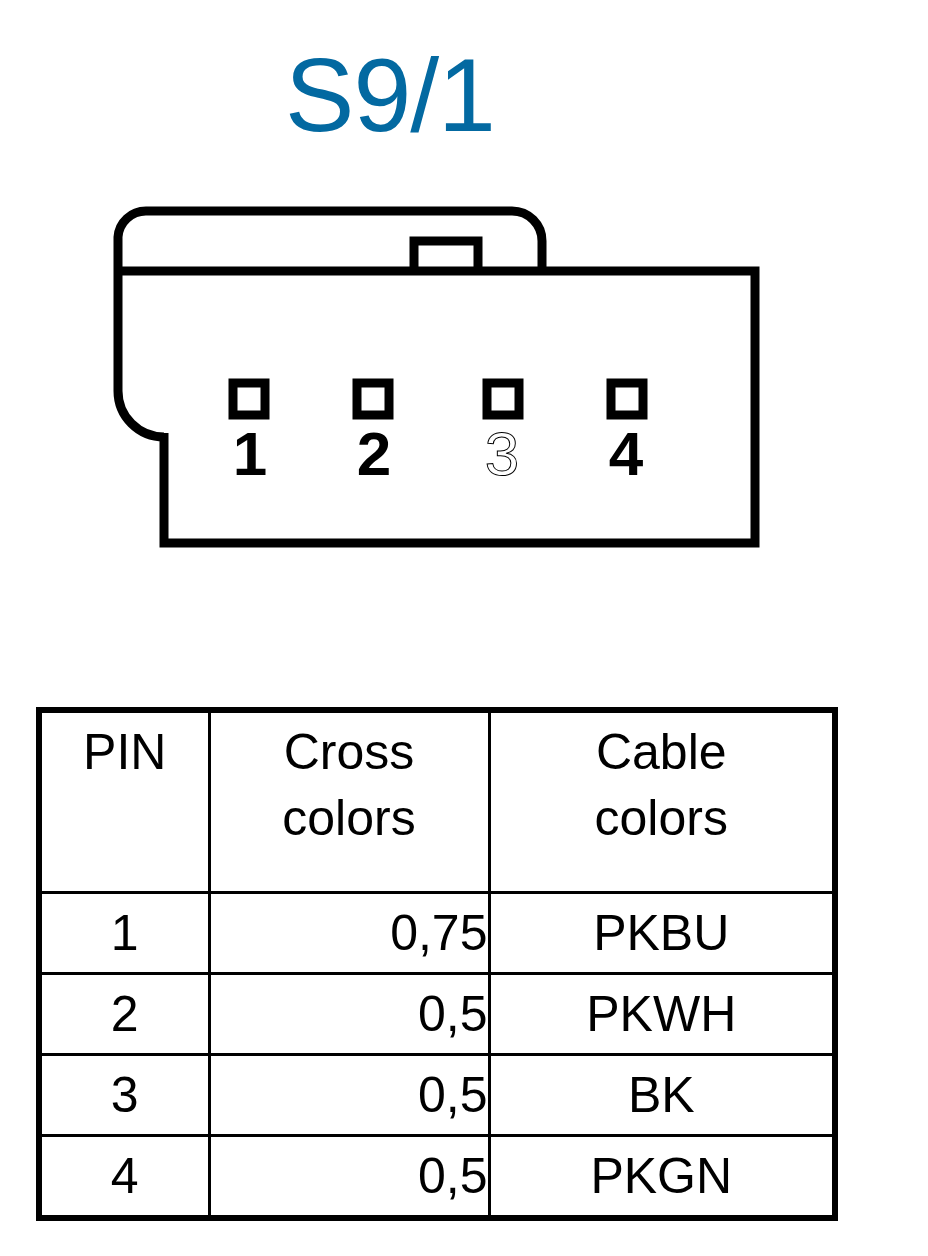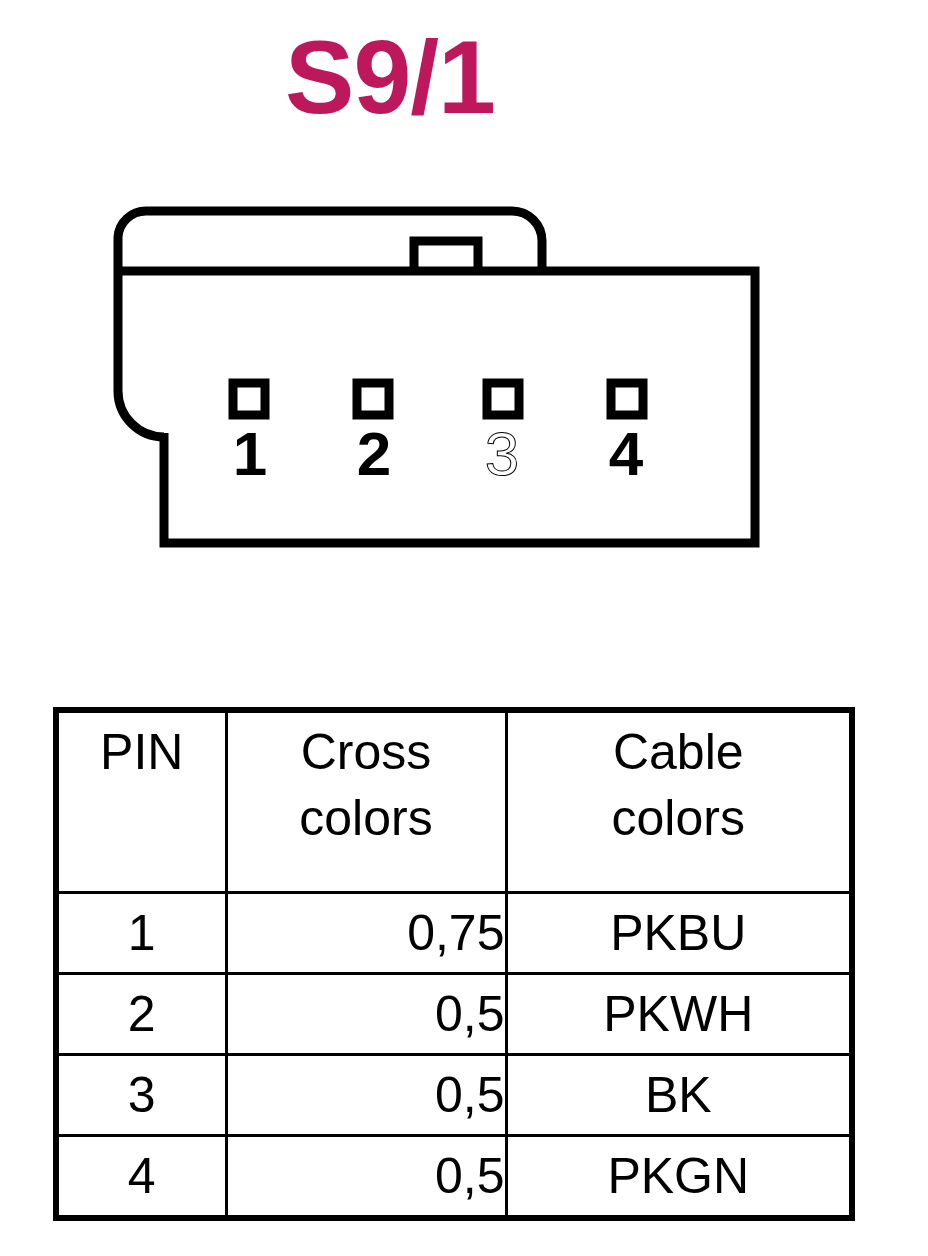--- a/index.html
+++ b/index.html
@@ -15,28 +15,28 @@
     overflow: hidden;
     font-family: "Liberation Sans", sans-serif;
     color: #000000;
     -webkit-font-smoothing: none;
   }
 
   
   #title {
     position: absolute;
     left: 0;
-    top: 20px;
+    top: 38px;
     width: 780px;
     text-align: center;
     font-size: 104px;
-    font-weight: bold;
+    font-weight: normal;
     line-height: 1.1;
     letter-spacing: -1px;
-    color: #be185d;
+    color: #0369a1;
     white-space: nowrap;
   }
 
   
   #connector-figure {
     position: absolute;
     left: 0;
     top: 195px;
     width: 928px;
     height: 380px;
@@ -63,21 +63,21 @@
     text-shadow: none;
   }
   #pin-label-1 { left: 220px; }
   #pin-label-2 { left: 344px; }
   #pin-label-3 { left: 472px; }
   #pin-label-4 { left: 596px; }
 
   
   #pinout-table-wrap {
     position: absolute;
-    left: 53px;
+    left: 36px;
     top: 707px;
     width: 647px;
   }
   table#pinout-table {
     border-collapse: collapse;
     width: 802px;
     table-layout: fixed;
     border: 6px solid #000;
   }
   table#pinout-table col.c-pin      { width: 170px; }

